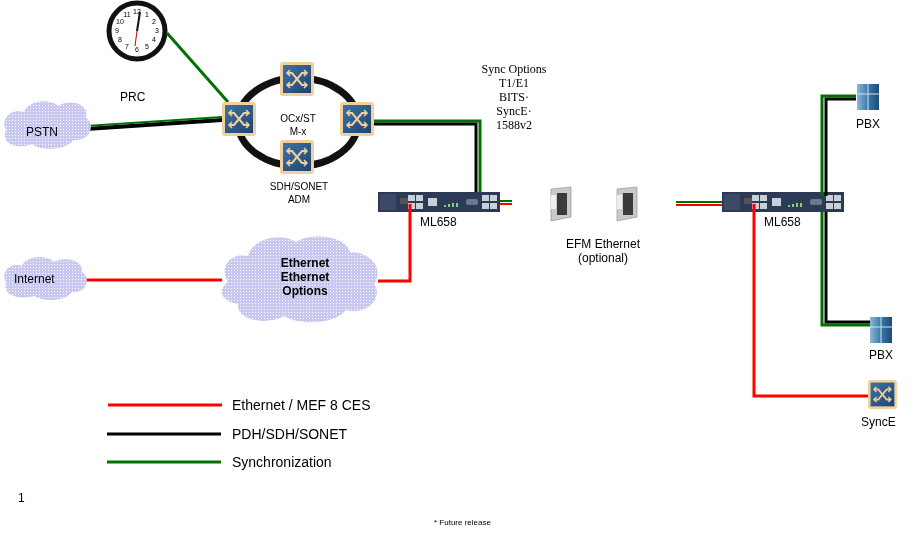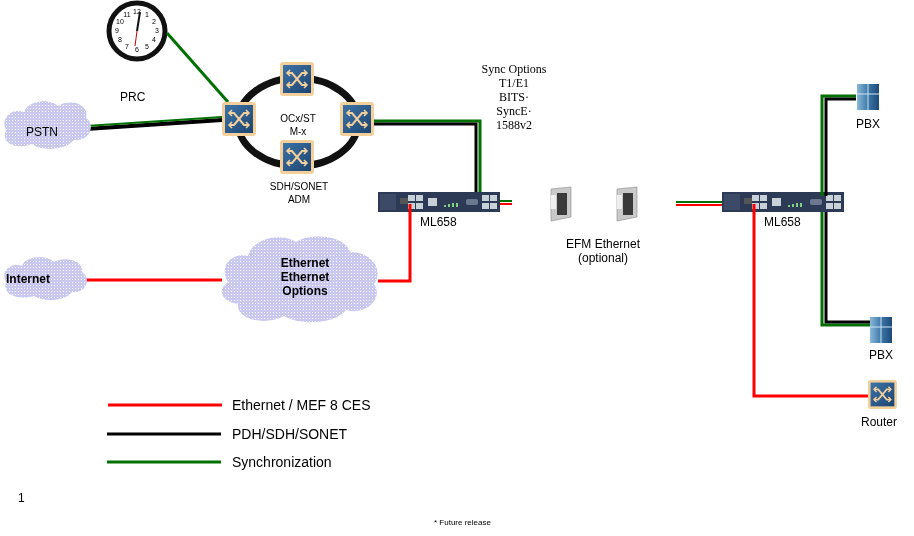--- a/index.html
+++ b/index.html
@@ -175,29 +175,29 @@
 </div>
 
 <div class="lbl" style="left:420px;top:215px;">ML658</div>
 <div class="lbl" style="left:764px;top:215px;">ML658</div>
 
 <div class="lbl" style="left:548px;top:237px;width:110px;">
   <div>EFM Ethernet</div>
   <div>(optional)</div>
 </div>
 
-<div class="lbl cloud-text" style="left:6px;top:272px;font-weight:bold;">Internet</div>
+<div class="lbl cloud-text" style="left:14px;top:272px;">Internet</div>
 <div class="lbl cloud-text bold" style="left:270px;top:256px;width:70px;">
   <div>Ethernet</div>
   <div>Ethernet</div>
   <div>Options</div>
 </div>
 
 <div class="lbl" style="left:856px;top:117px;">PBX</div>
 <div class="lbl" style="left:869px;top:348px;">PBX</div>
-<div class="lbl" style="left:861px;top:415px;">Router</div>
+<div class="lbl" style="left:861px;top:415px;">SyncE</div>
 
 <div class="legend-text" style="left:232px;top:397px;">Ethernet / MEF 8 CES</div>
 <div class="legend-text" style="left:232px;top:426px;">PDH/SDH/SONET</div>
 <div class="legend-text" style="left:232px;top:454px;">Synchronization</div>
 
 <div class="lbl" style="left:18px;top:491px;font-size:12px;">1</div>
 <div class="lbl" style="left:434px;top:516px;font-size:8px;">* Future release</div>
 
 </body></html>

